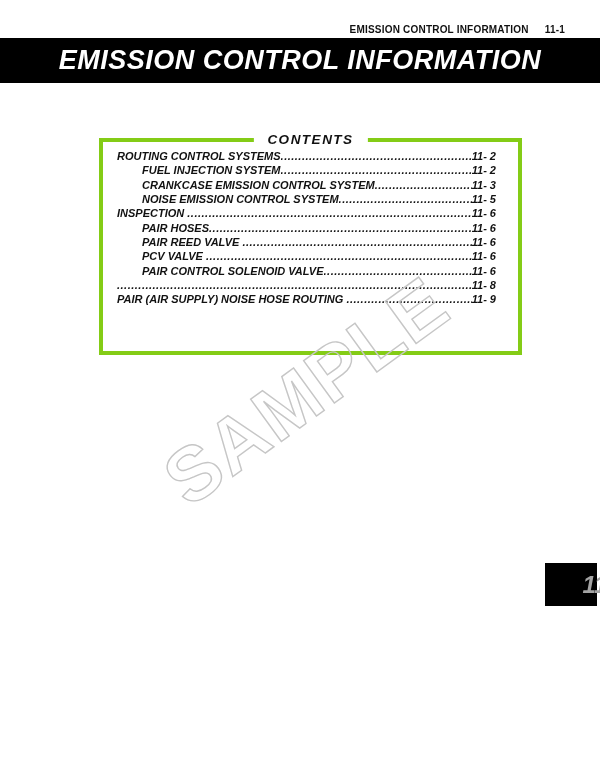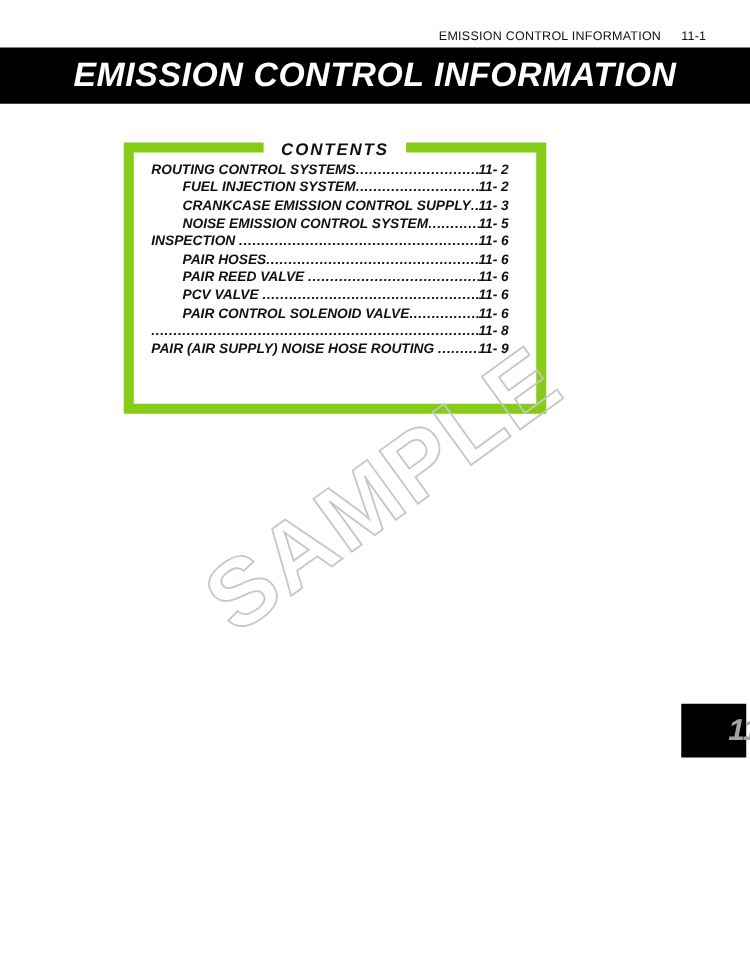--- a/index.html
+++ b/index.html
@@ -12,21 +12,21 @@
     font-family: "Liberation Sans", sans-serif;
     color: #111111;
   }
 
   
   .running-header {
     position: absolute;
     top: 24px;
     right: 35px;
     font-size: 10px;
-    font-weight: normal;
+    font-weight: bold;
     letter-spacing: 0.2px;
     white-space: nowrap;
   }
   .running-header .page-ref { margin-left: 16px; }
 
   
   .banner {
     position: absolute;
     top: 38px;
     left: 0;
@@ -43,24 +43,24 @@
     font-weight: bold;
     font-style: italic;
     letter-spacing: 0.5px;
     white-space: nowrap;
   }
 
   
   .contents-box {
     position: absolute;
     left: 99px;
-    top: 114px;
-    width: 338px;
+    top: 138px;
+    width: 423px;
     height: 217px;
-    border: 8px solid #84cc16;
+    border: 4px solid #84cc16;
     box-sizing: border-box;
     background: transparent;
   }
   .contents-heading {
     position: absolute;
     top: -10px;
     left: 50%;
     transform: translateX(-50%);
     background: #ffffff;
     padding: 0 14px;
@@ -147,21 +147,21 @@
       <span class="toc-label">ROUTING CONTROL SYSTEMS</span>
       <span class="toc-dots"></span>
       <span class="toc-page">11- 2</span>
     </div>
         <div class="toc-row indent-1">
       <span class="toc-label">FUEL INJECTION SYSTEM</span>
       <span class="toc-dots"></span>
       <span class="toc-page">11- 2</span>
     </div>
         <div class="toc-row indent-1">
-      <span class="toc-label">CRANKCASE EMISSION CONTROL SUPPLY</span>
+      <span class="toc-label">CRANKCASE EMISSION CONTROL SYSTEM</span>
       <span class="toc-dots"></span>
       <span class="toc-page">11- 3</span>
     </div>
         <div class="toc-row indent-1">
       <span class="toc-label">NOISE EMISSION CONTROL SYSTEM</span>
       <span class="toc-dots"></span>
       <span class="toc-page">11- 5</span>
     </div>
         <div class="toc-row">
       <span class="toc-label">INSPECTION </span>

